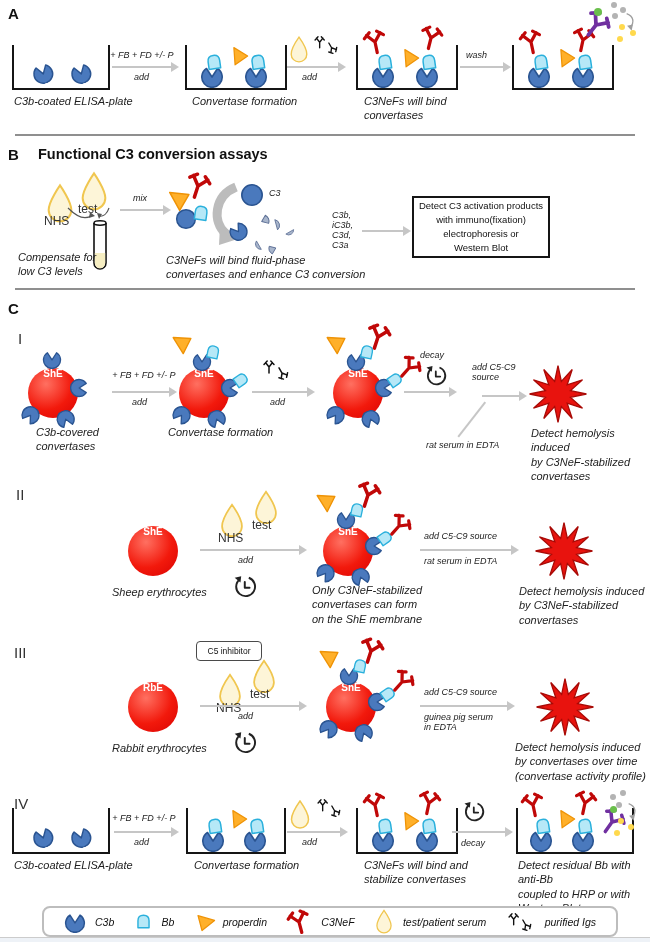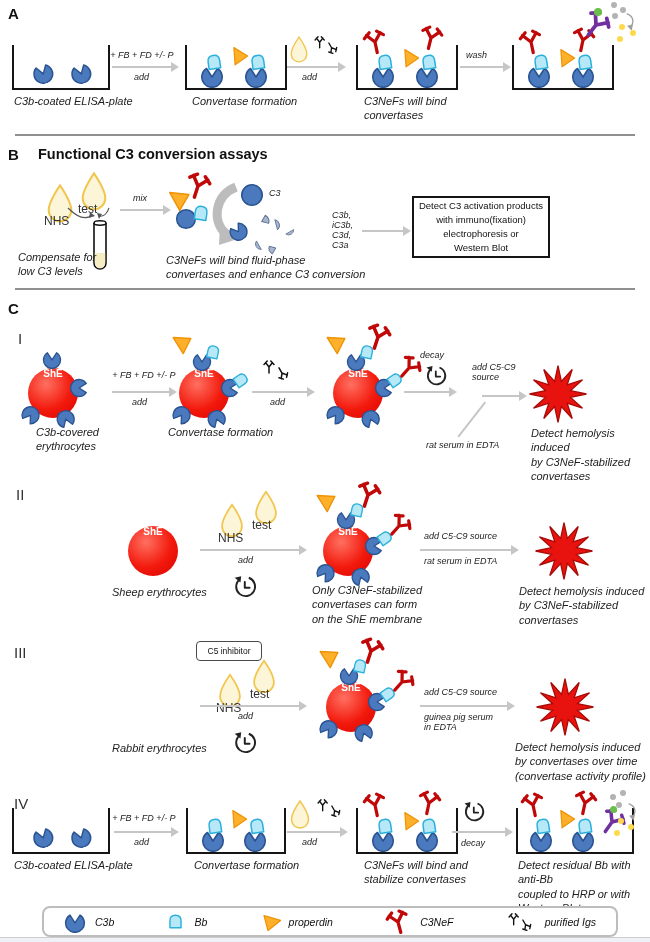--- a/index.html
+++ b/index.html
@@ -320,21 +320,21 @@
         <use href="#sym-c3b"></use>
       </svg>
     <svg class="ic" style="left:7px;top:53px;width:20px;height:20px;transform:rotate(215deg)">
         <use href="#sym-c3b"></use>
       </svg>
     <svg class="ic" style="left:43px;top:57px;width:20px;height:20px;transform:rotate(160deg)">
         <use href="#sym-c3b"></use>
       </svg>
   </div>
   <div class="cap" style="left:36px;top:425px">C3b-covered
-erythrocytes</div>
+convertases</div>
 
   <div class="albl" style="left:106px;top:370px;width:76px;text-align:center">+ FB + FD +/- P</div>
   <div class="harrow" style="left:112px;top:391px;width:58px"></div>
   <div class="albl" style="left:132px;top:397px">add</div>
 
   <div class="shecell" style="left:164px;top:353px">
     <div class="ery" style="left:15px;top:15px;width:50px;height:50px">
         <span>ShE</span>
       </div>
     <svg class="ic" style="left:28px;top:-2px;width:20px;height:20px">
@@ -500,20 +500,23 @@
       </svg>
     <div class="droplabel">NHS</div>
   </div>
   <div class="dropwrap" style="left:250px;top:658px;width:28px;height:38px">
     <svg style="width:28px;height:38px">
         <use href="#sym-drop" width="28" height="38"></use>
       </svg>
     <div class="droplabel">test</div>
   </div>
 
+  <div class="ery" style="left:128px;top:682px;width:50px;height:50px">
+      <span>RbE</span>
+    </div>
   <div class="cap" style="left:112px;top:741px">Rabbit erythrocytes</div>
 
   <div class="harrow" style="left:200px;top:705px;width:100px"></div>
   <div class="albl" style="left:238px;top:711px">add</div>
   <svg class="ic" style="left:232px;top:730px;width:26px;height:26px">
       <use href="#sym-clock"></use>
     </svg>
 
   <div class="shecell" style="left:311px;top:667px">
     <div class="ery" style="left:15px;top:15px;width:50px;height:50px">
@@ -707,20 +710,26 @@
         </svg>
       <span class="llabel">properdin</span>
     </div>
     <div class="litem">
       <svg width="26" height="26" style="color:#c00808;transform:rotate(-15deg)">
           <use href="#sym-ab" width="26" height="26"></use>
         </svg>
       <span class="llabel">C3NeF</span>
     </div>
     <div class="litem">
+      <svg width="20" height="26">
+          <use href="#sym-drop" width="20" height="26"></use>
+        </svg>
+      <span class="llabel">test/patient serum</span>
+    </div>
+    <div class="litem">
       <svg width="30" height="22">
           <use href="#sym-igs" width="30" height="22"></use>
         </svg>
       <span class="llabel">purified Igs</span>
     </div>
   </div>
 
   <div class="strip"></div>
 </div>
 

